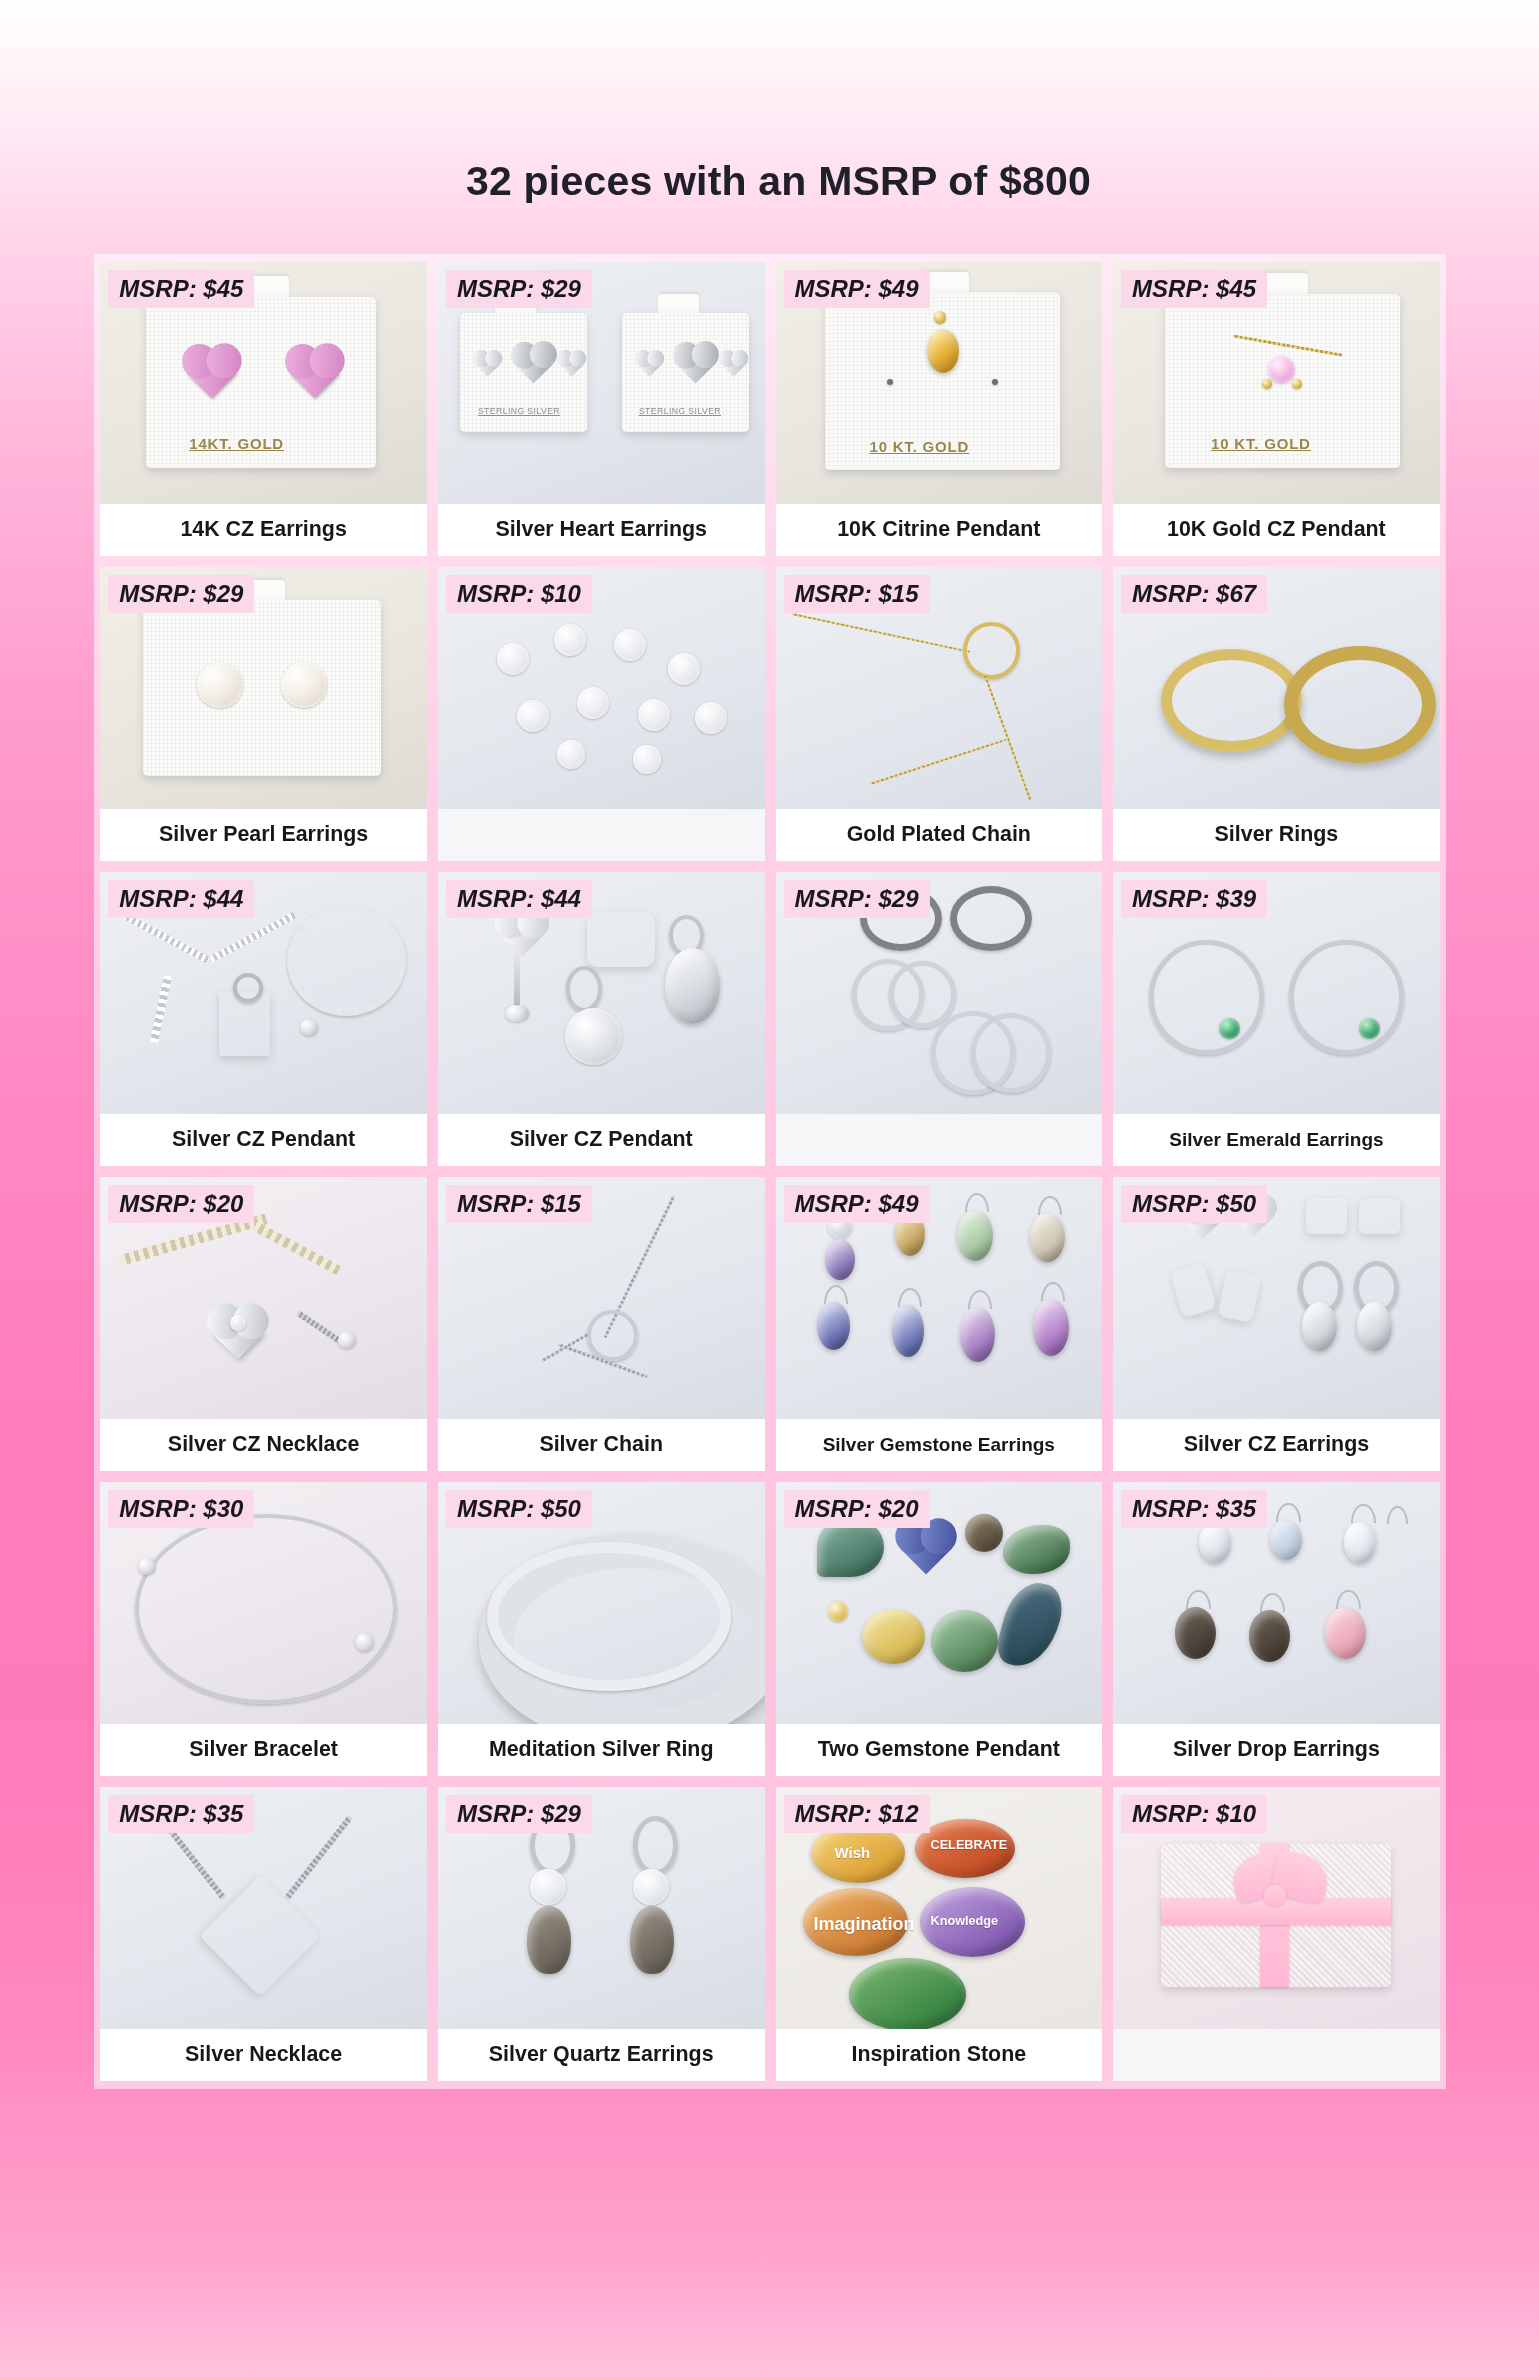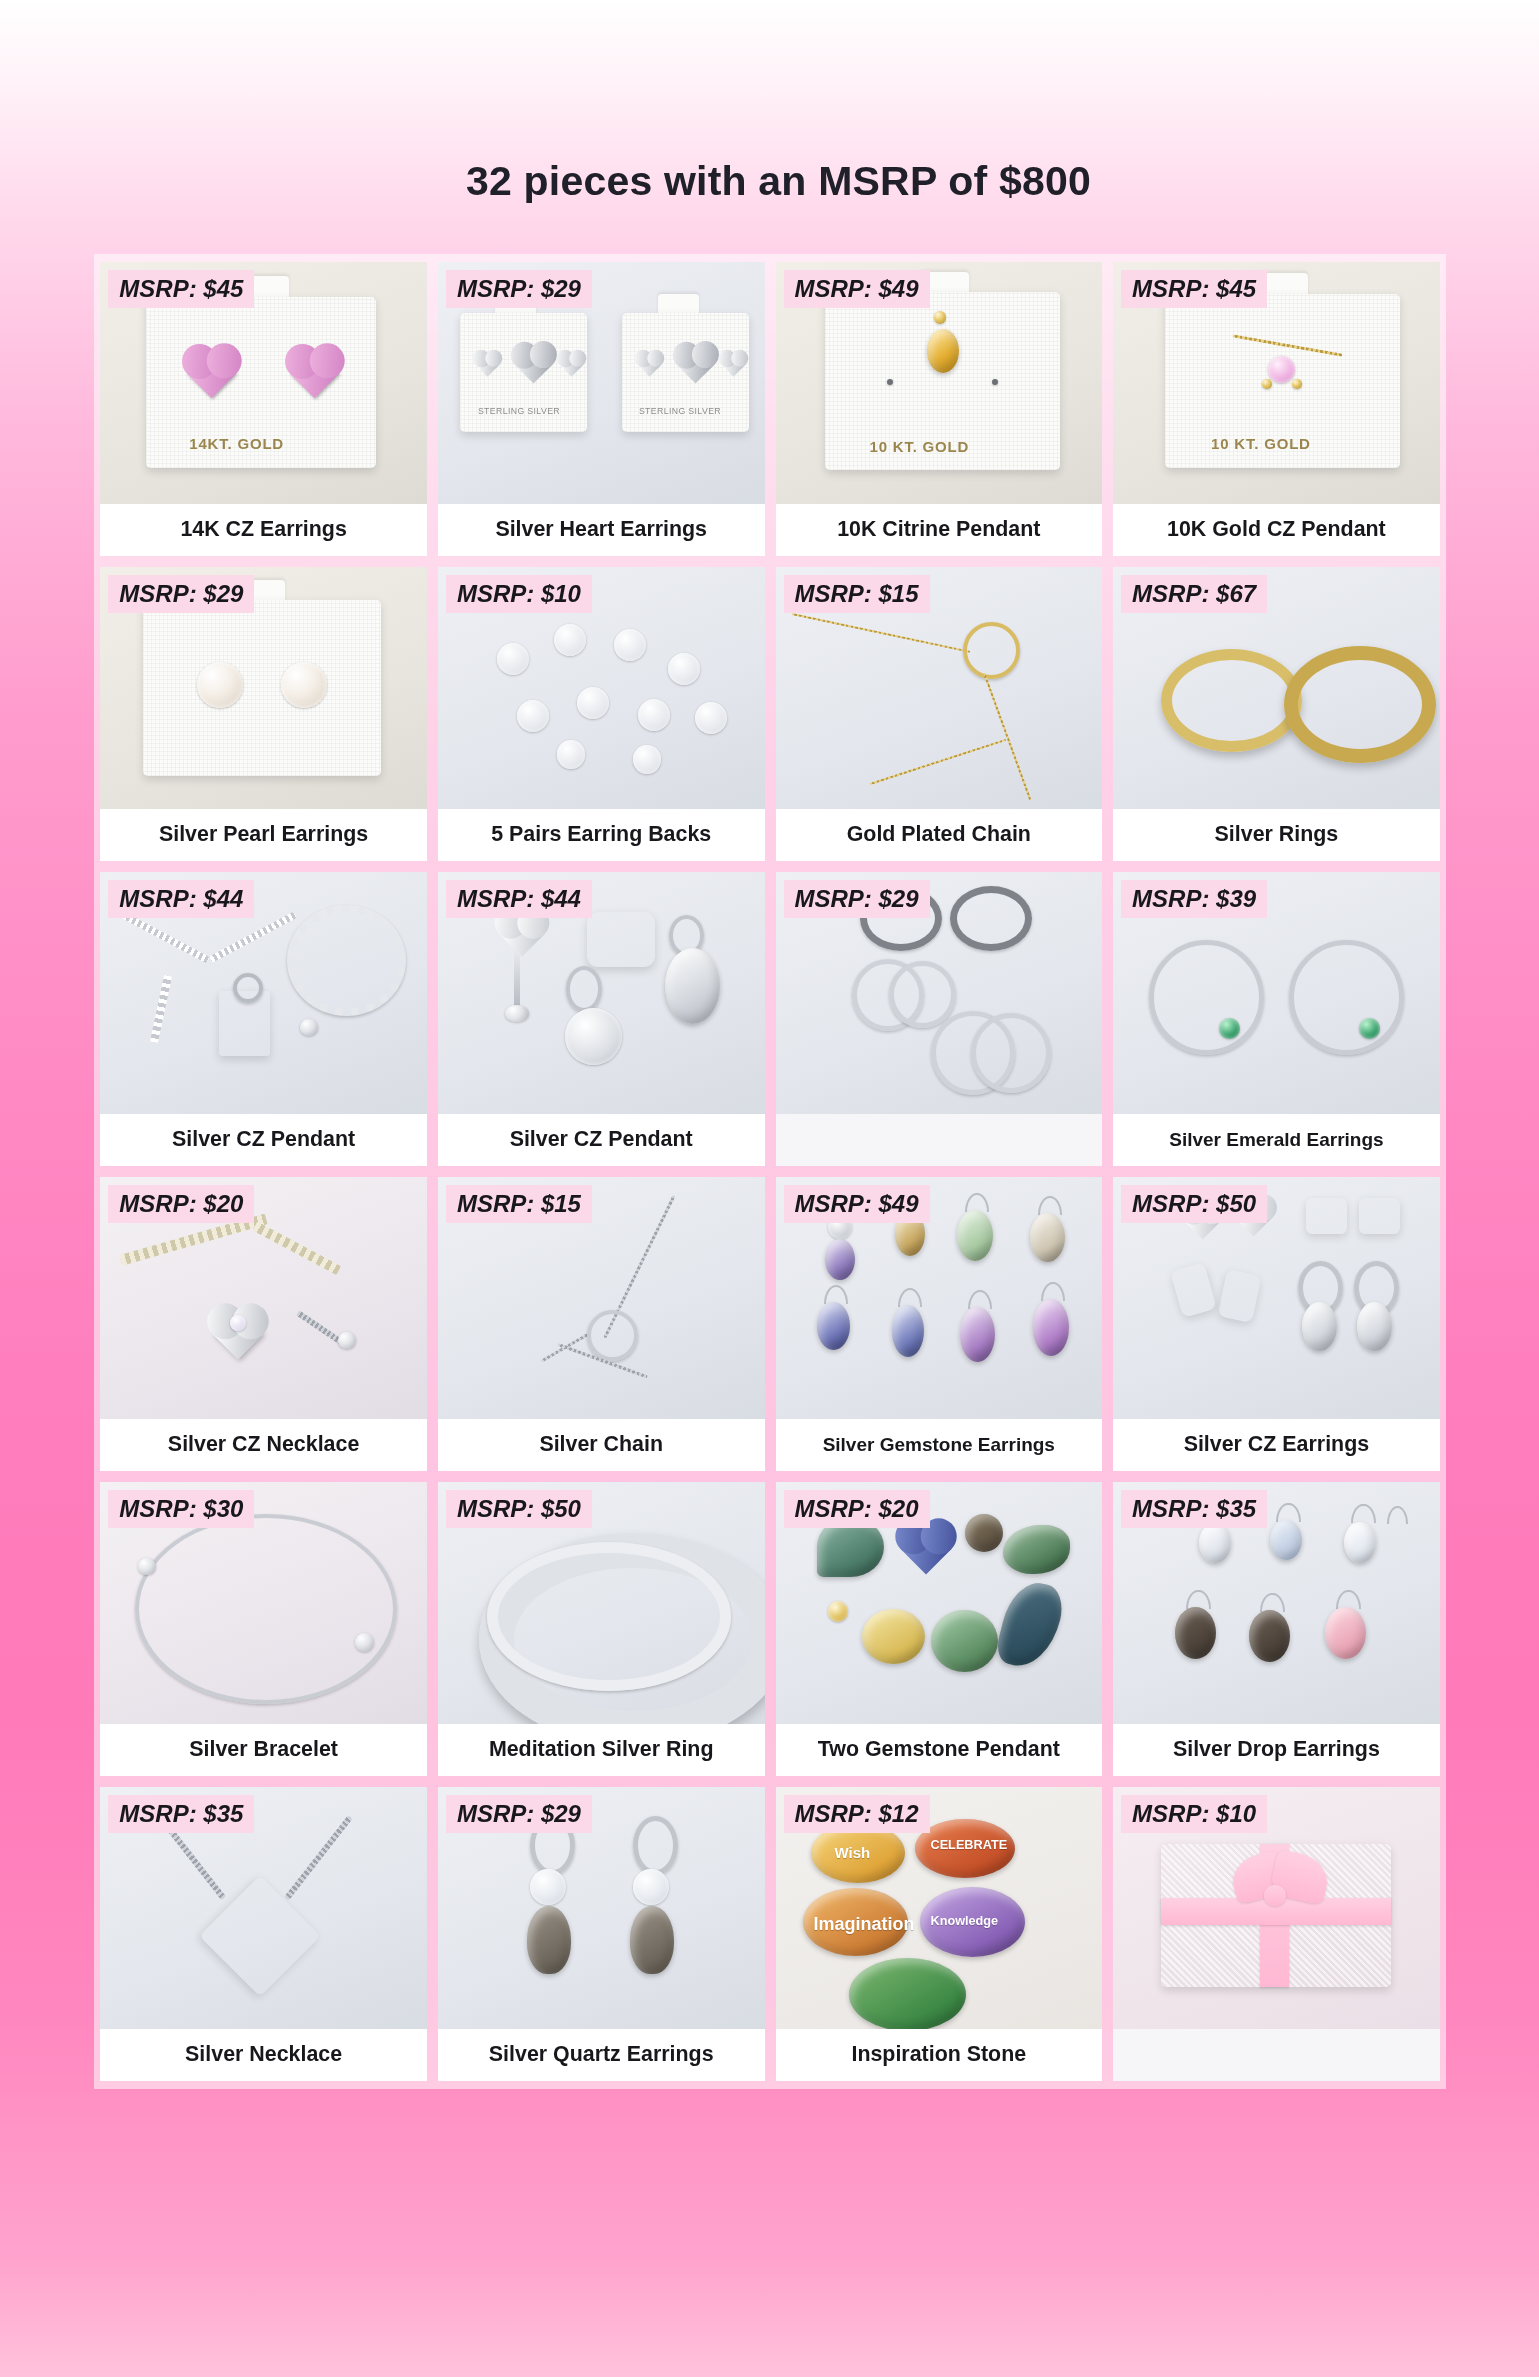--- a/index.html
+++ b/index.html
@@ -132,20 +132,21 @@
     border-radius: 4px 4px 0 0;
     box-shadow: 0 -1.6px 3.2px rgba(0,0,0,0.08);
   }
   .card-text {
     position: absolute;
     font-size: 8.7px;
     letter-spacing: 0.4px;
     color: #8d8d8d;
     font-family: "Liberation Sans", sans-serif;
     white-space: nowrap;
+    text-decoration: underline;
   }
   .card-text.gold {
     color: #8b7330;
     font-size: 15px;
     font-weight: bold;
     letter-spacing: 0.8px;
     opacity: 0.85;
   }
 
   .gem {
@@ -320,21 +321,20 @@
             <div class="gem" style="left:230px;top:86px;width:32px;height:32px;background:radial-gradient(circle at 35% 30%,#ffffff,#e7e9ee 60%,#cfd3da);"></div>
             <div class="gem" style="left:79px;top:133px;width:32px;height:32px;background:radial-gradient(circle at 35% 30%,#ffffff,#e7e9ee 60%,#cfd3da);"></div>
             <div class="gem" style="left:139px;top:120px;width:32px;height:32px;background:radial-gradient(circle at 35% 30%,#ffffff,#e7e9ee 60%,#cfd3da);"></div>
             <div class="gem" style="left:200px;top:132px;width:32px;height:32px;background:radial-gradient(circle at 35% 30%,#ffffff,#e7e9ee 60%,#cfd3da);"></div>
             <div class="gem" style="left:257px;top:135px;width:32px;height:32px;background:radial-gradient(circle at 35% 30%,#ffffff,#e7e9ee 60%,#cfd3da);"></div>
             <div class="gem" style="left:119px;top:173px;width:28.5px;height:28.5px;background:radial-gradient(circle at 35% 30%,#ffffff,#e7e9ee 60%,#cfd3da);"></div>
             <div class="gem" style="left:195px;top:178px;width:28.5px;height:28.5px;background:radial-gradient(circle at 35% 30%,#ffffff,#e7e9ee 60%,#cfd3da);"></div>
           </div>
           <div class="msrp">MSRP: $10</div>
         </div>
-        <div class="caption">5 Pairs Earring Backs</div>
       </div>
 
       <div class="cell">
         <div class="photo bg-cool">
           <div class="photo-inner">
             <div class="chain-gold" style="left:16px;top:46px;width:182px;height:2.4px;transform:rotate(12deg);transform-origin:left center;"></div>
             <div class="ring-o" style="left:187px;top:55px;width:49px;height:49px;border:4.8px solid #d8bb63;"></div>
             <div class="chain-gold" style="left:208px;top:105px;width:135px;height:2.4px;transform:rotate(70deg);transform-origin:left center;"></div>
             <div class="chain-gold" style="left:94px;top:216px;width:143px;height:2.4px;transform:rotate(-18deg);transform-origin:left center;"></div>
           </div>

